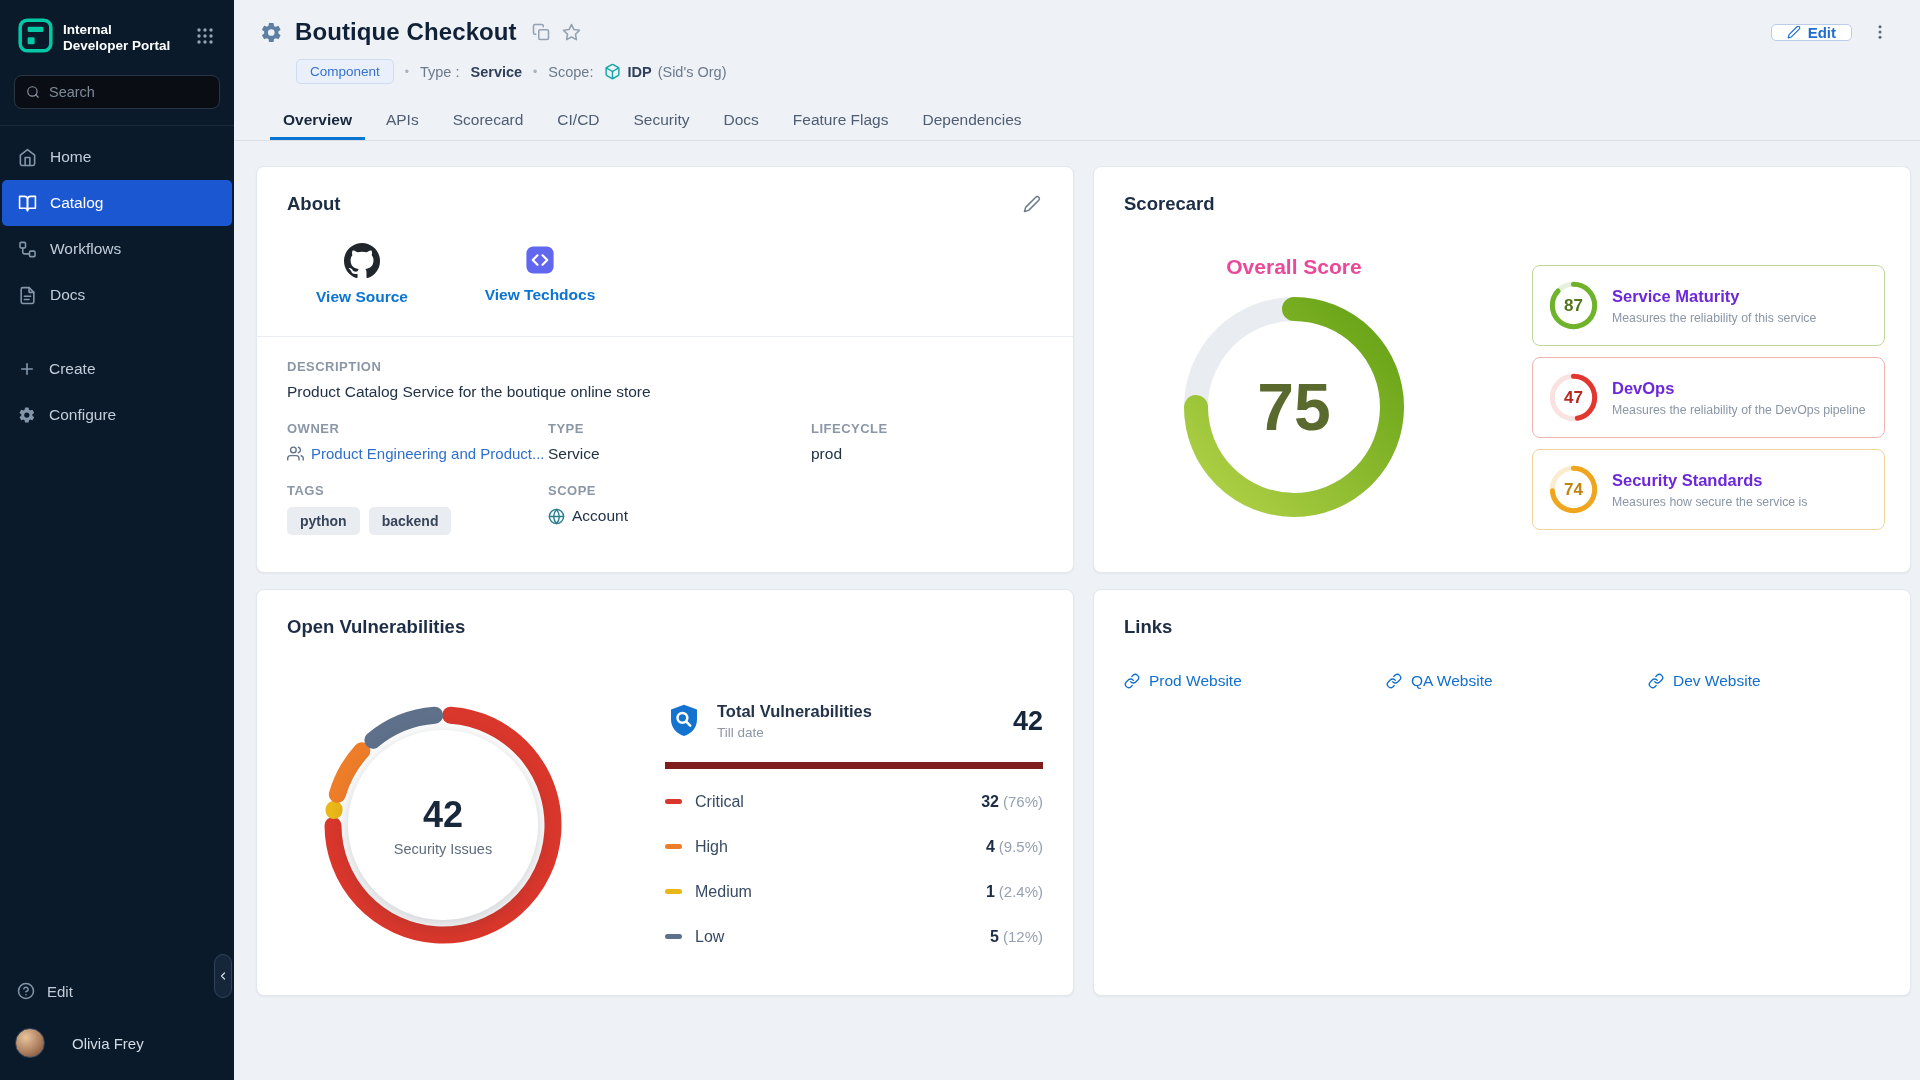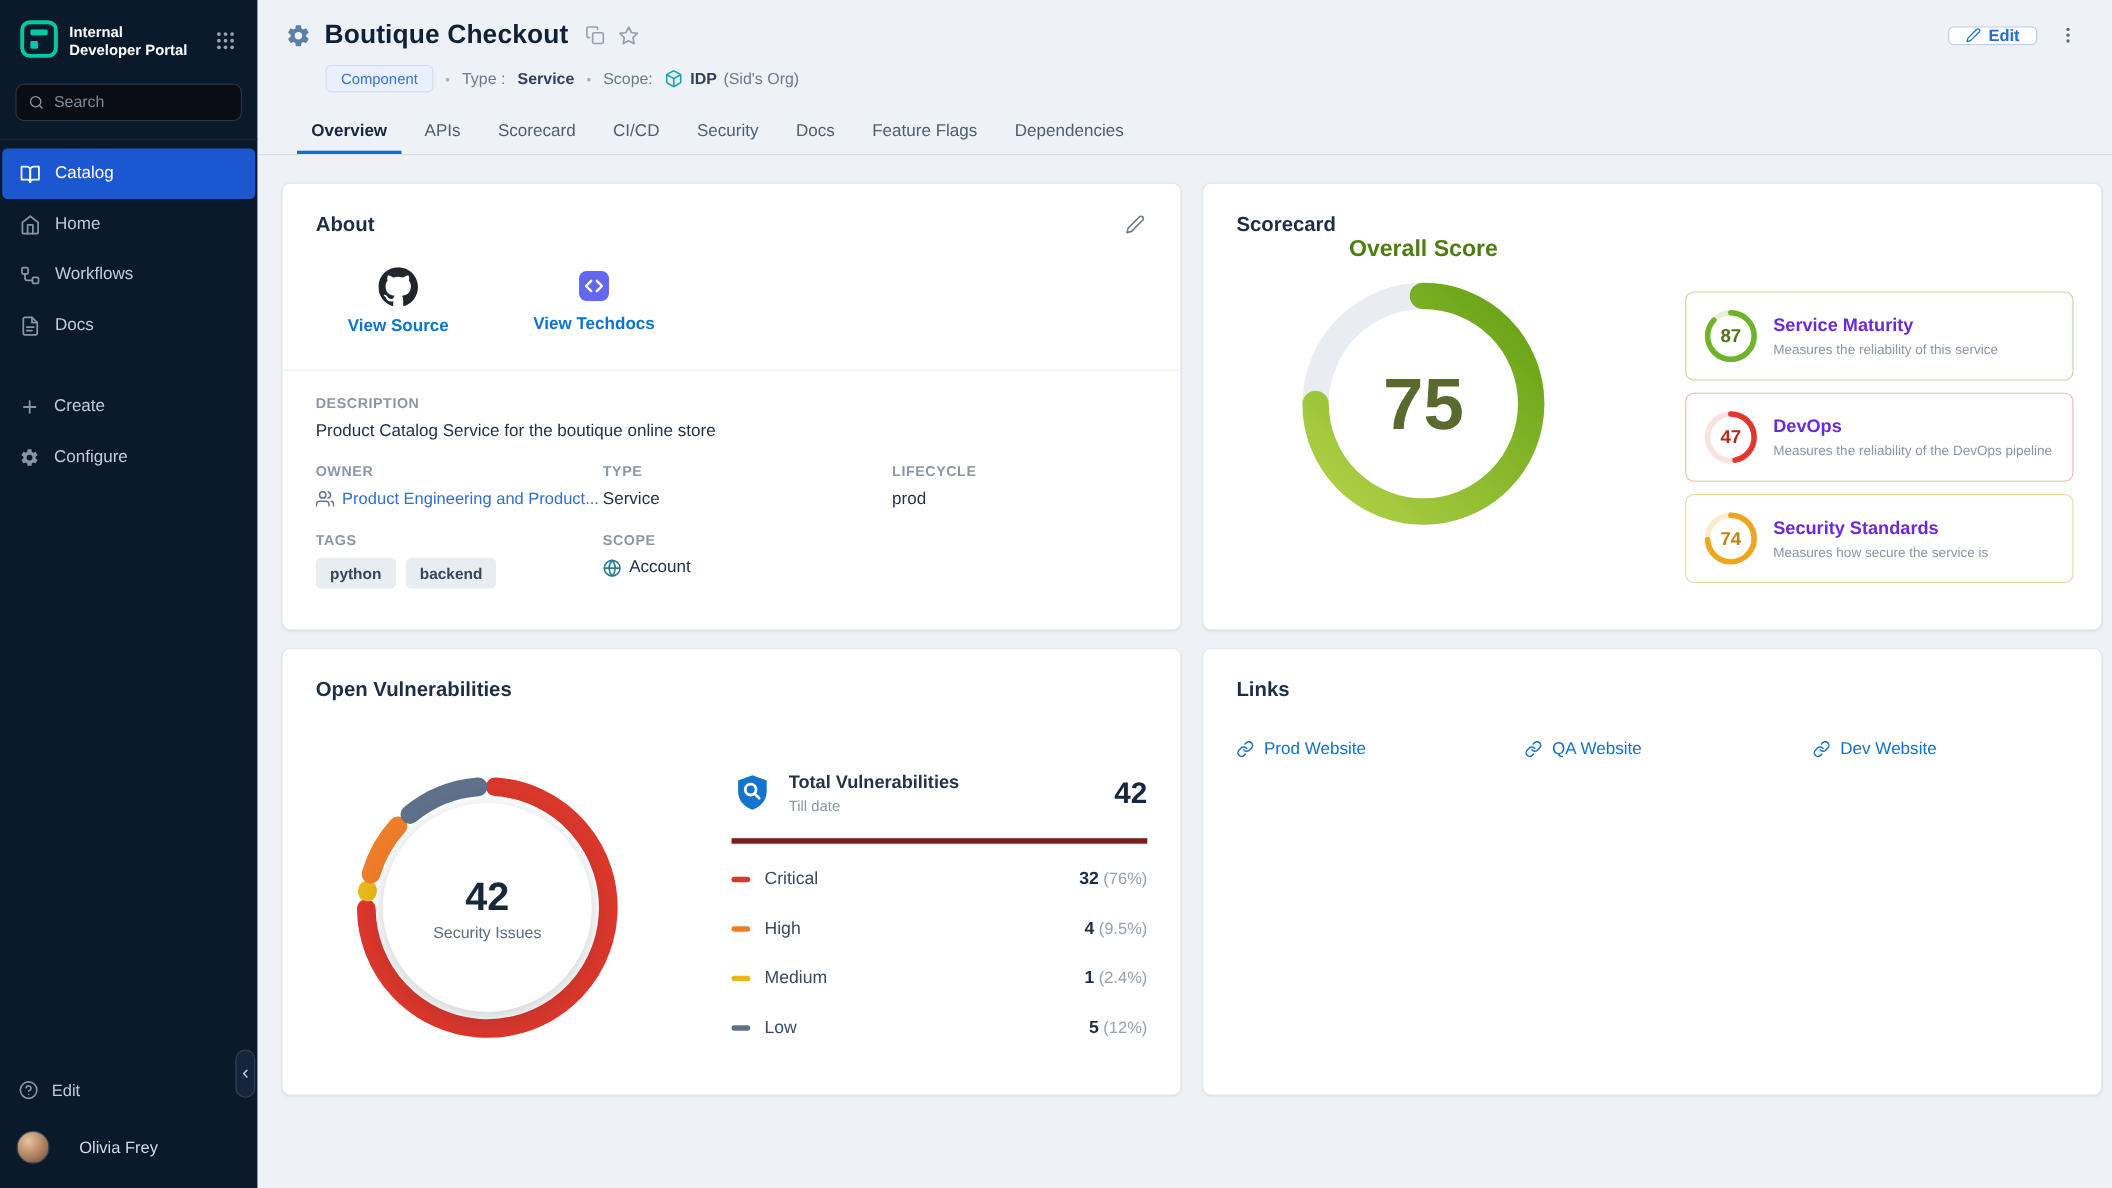--- a/index.html
+++ b/index.html
@@ -67,38 +67,38 @@
   .grid-3 { display: grid; grid-template-columns: 261px 263px 1fr; }
   .owner-link { display: flex; align-items: center; gap: 7px; color: #2f6fce; font-size: 15px; cursor: pointer; }
   .owner-link svg { color: #64748b; }
   .tags { display: flex; gap: 9px; }
   .tag-pill { background: #e9edf2; color: #36455a; padding: 6px 13px; border-radius: 5px; font-size: 14px; font-weight: 600; }
   .scope-val { display: flex; align-items: center; gap: 7px; font-size: 15.5px; color: #223247; }
 
   
   .sc-body { display: flex; align-items: flex-start; }
   .sc-donut-col { margin-left: 80px; width: 240px; display: flex; flex-direction: column; align-items: center; }
-  .sc-overall-label { font-size: 21px; font-weight: 700; color: #4d7c0f; }
+  .sc-overall-label { margin-top: 40px; font-size: 21px; font-weight: 700; color: #ec4899; }
   .sc-donut-wrap { position: relative; width: 240px; height: 240px; margin-top: 8px; }
   .sc-score { position: absolute; inset: 0; display: flex; align-items: center; justify-content: center; font-size: 66px; font-weight: 700; }
   .sc-pills { margin-left: auto; margin-right: 25px; margin-top: 50px; width: 353px; display: flex; flex-direction: column; gap: 11px; }
   .pill { height: 81px; border: 1px solid #ddd; border-radius: 8px; display: flex; align-items: center; gap: 14px; padding: 0 16px; background: #fff; cursor: pointer; }
   .pill-ring { position: relative; width: 49px; height: 49px; flex-shrink: 0; }
   .pill-num { position: absolute; inset: 0; display: flex; align-items: center; justify-content: center; font-size: 17px; font-weight: 700; }
   .pill-name { font-size: 16.5px; font-weight: 600; color: #6d28d9; }
   .pill-desc { font-size: 12.3px; color: #8a96a6; margin-top: 5px; white-space: nowrap; }
 
   
   .v-body { display: flex; align-items: flex-start; padding-right: 30px; }
   .v-donut { position: relative; width: 240px; height: 240px; margin: 67px 0 0 66px; flex-shrink: 0; }
   .v-center { position: absolute; left: 50%; top: 50%; transform: translate(-50%,-50%); width: 190px; height: 190px; border-radius: 50%; background: #fff; box-shadow: 0 5px 18px rgba(20,30,50,.22); display: flex; flex-direction: column; align-items: center; justify-content: center; }
   .v-num { font-size: 36px; font-weight: 700; color: #19273a; }
   .v-sub { font-size: 14.5px; color: #5e6c7d; margin-top: 5px; }
   .v-stats { flex: 1; margin: 64px 0 0 102px; }
-  .v-total { display: flex; align-items: center; gap: 14px; padding-bottom: 22px; border-bottom: 5px solid #7f1d1d; }
+  .v-total { display: flex; align-items: center; gap: 14px; padding-bottom: 22px; border-bottom: 7px solid #7f1d1d; }
   .v-total-label { font-size: 16.5px; font-weight: 600; color: #22334a; }
   .v-till { font-size: 13.5px; color: #8b97a6; margin-top: 4px; }
   .v-total-num { margin-left: auto; font-size: 27px; font-weight: 700; color: #16263c; }
   .v-rows { margin-top: 10px; }
   .v-row { display: flex; align-items: center; height: 45px; }
   .sev-dash { width: 17px; height: 5px; border-radius: 3px; margin-right: 13px; }
   .sev-label { font-size: 16px; color: #374a63; }
   .sev-nums { margin-left: auto; }
   .sev-count { font-size: 16px; font-weight: 700; color: #1d2d45; }
   .sev-pct { font-size: 15px; color: #96a1b0; margin-left: 4px; }
@@ -144,33 +144,33 @@
     <div class="sb-search">
       <svg width="16" height="16" viewBox="0 0 24 24" fill="none" stroke="currentColor" stroke-width="2" stroke-linecap="round">
           <circle cx="11" cy="11" r="8"></circle>
           <line x1="21" y1="21" x2="16.65" y2="16.65"></line>
         </svg>
       <input placeholder="Search" style="">
     </div>
     <hr class="sb-divider">
 
     <nav>
+      <div class="sb-item">
+        <svg width="19" height="19" viewBox="0 0 24 24" fill="none" stroke="currentColor" stroke-width="2" stroke-linecap="round" stroke-linejoin="round">
+            <path d="M3 9l9-7 9 7v11a2 2 0 01-2 2H5a2 2 0 01-2-2z"></path>
+            <path d="M9 22V12h6v10"></path>
+          </svg>
+        <span>Home</span>
+      </div>
       <div class="sb-item active">
         <svg width="19" height="19" viewBox="0 0 24 24" fill="none" stroke="currentColor" stroke-width="2" stroke-linecap="round" stroke-linejoin="round">
             <path d="M2 3h6a4 4 0 014 4v14a3 3 0 00-3-3H2z"></path>
             <path d="M22 3h-6a4 4 0 00-4 4v14a3 3 0 013-3h7z"></path>
           </svg>
         <span>Catalog</span>
-      </div>
-      <div class="sb-item">
-        <svg width="19" height="19" viewBox="0 0 24 24" fill="none" stroke="currentColor" stroke-width="2" stroke-linecap="round" stroke-linejoin="round">
-            <path d="M3 9l9-7 9 7v11a2 2 0 01-2 2H5a2 2 0 01-2-2z"></path>
-            <path d="M9 22V12h6v10"></path>
-          </svg>
-        <span>Home</span>
       </div>
       <div class="sb-item">
         <svg width="19" height="19" viewBox="0 0 24 24" fill="none" stroke="currentColor" stroke-width="2" stroke-linecap="round" stroke-linejoin="round">
             <rect x="2.5" y="3" width="7" height="7" rx="1.5"></rect>
             <rect x="14.5" y="14" width="7" height="7" rx="1.5"></rect>
             <path d="M6 10v5a2.5 2.5 0 002.5 2.5h6"></path>
           </svg>
         <span>Workflows</span>
       </div>
       <div class="sb-item">

